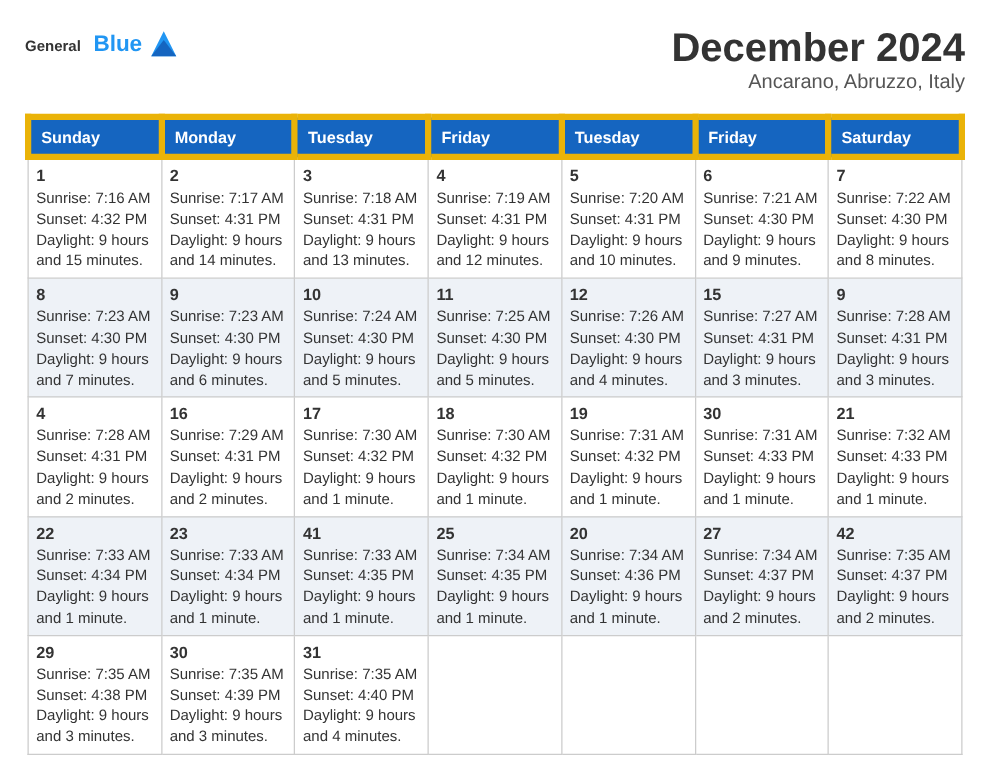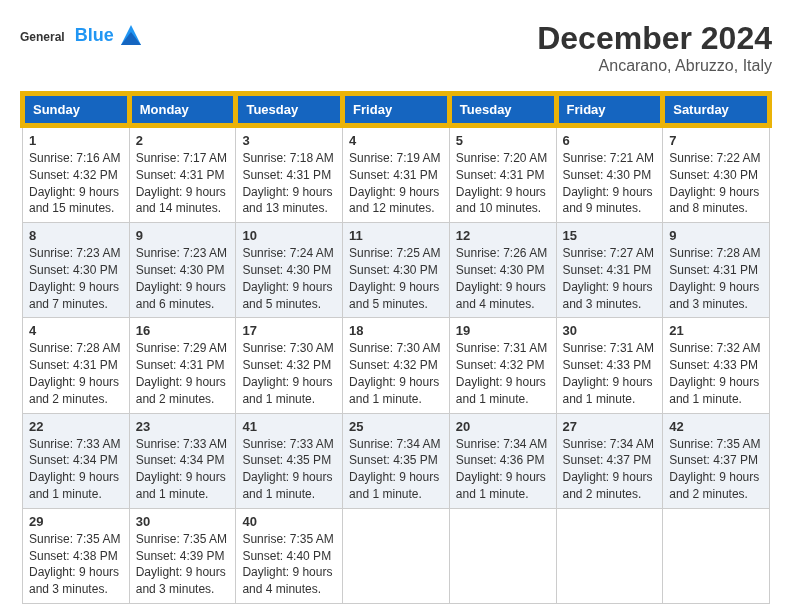--- a/index.html
+++ b/index.html
@@ -249,21 +249,21 @@
       <tr>
         <td>
           <span class="day-number">29</span>
           <div class="day-info">Sunrise: 7:35 AM<br>Sunset: 4:38 PM<br>Daylight: 9 hours and 3 minutes.</div>
         </td>
         <td>
           <span class="day-number">30</span>
           <div class="day-info">Sunrise: 7:35 AM<br>Sunset: 4:39 PM<br>Daylight: 9 hours and 3 minutes.</div>
         </td>
         <td>
-          <span class="day-number">40</span>
+          <span class="day-number">31</span>
           <div class="day-info">Sunrise: 7:35 AM<br>Sunset: 4:40 PM<br>Daylight: 9 hours and 4 minutes.</div>
         </td>
         <td class="empty"></td>
         <td class="empty"></td>
         <td class="empty"></td>
         <td class="empty"></td>
       </tr>
     </tbody>
 </table>
 

